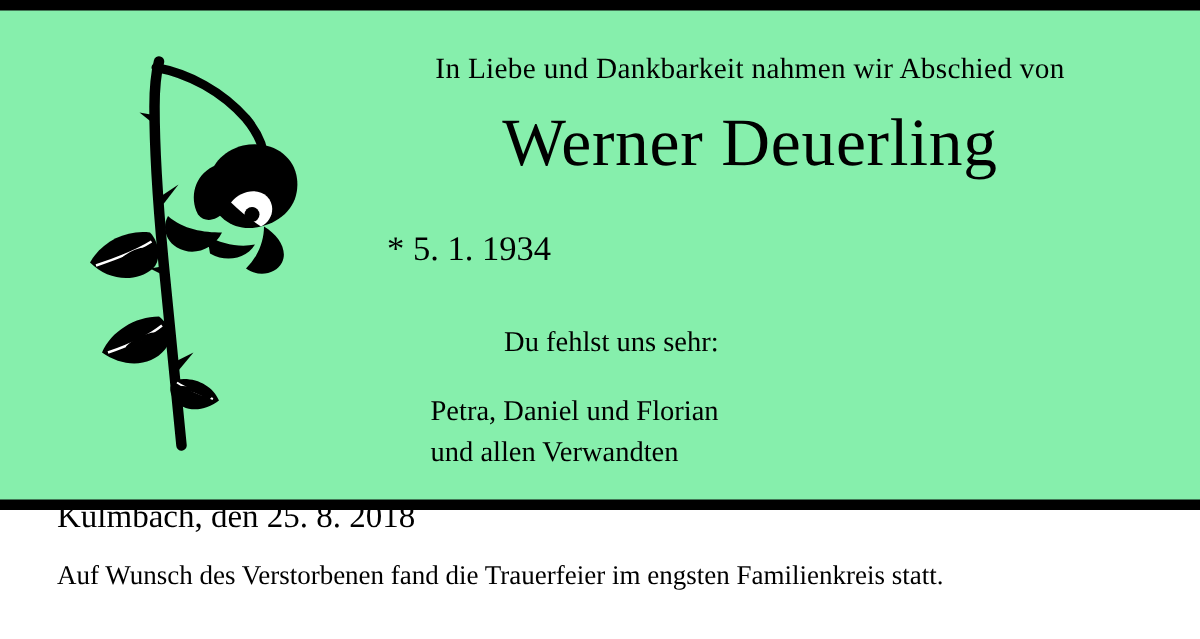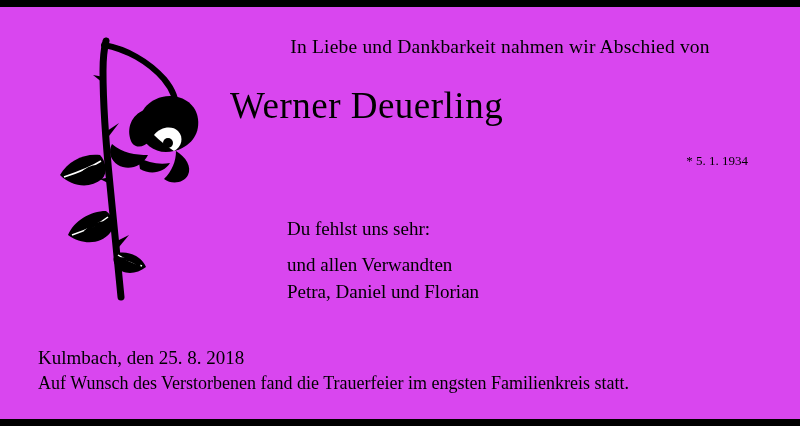--- a/index.html
+++ b/index.html
@@ -11,22 +11,22 @@
     width: 800px;
     height: 426px;
     font-family: "Liberation Serif", serif;
     color: #000000;
     overflow: hidden;
   }
   .notice {
     position: relative;
     box-sizing: border-box;
     width: 800px;
-    height: 426px;
-    background: #d946ef;
+    height: 340px;
+    background: #86efac;
     border-top: 7px solid #000000;
     border-bottom: 7px solid #000000;
     border-left: 0;
     border-right: 0;
     padding: 16px;
   }
   .rose {
     position: absolute;
     left: 44px;
     top: 28px;
@@ -41,53 +41,54 @@
     top: 28px;
     width: 540px;
     text-align: center;
     font-size: 19.5px;
     line-height: 1.2;
     letter-spacing: 0.2px;
   }
   .name {
     position: absolute;
     left: 230px;
-    top: 78px;
+    top: 63px;
     width: 540px;
-    font-size: 37px;
+    text-align: center;
+    font-size: 45px;
     line-height: 1.15;
     white-space: nowrap;
     letter-spacing: 0.5px;
   }
   .dates {
     position: absolute;
     left: 258px;
     top: 146px;
     width: 490px;
     display: flex;
-    justify-content: flex-end;
-    font-size: 13px;
+    justify-content: space-between;
+    font-size: 23px;
   }
   .dates span { white-space: nowrap; }
 
   .message {
     position: absolute;
     left: 287px;
     top: 208px;
     font-size: 19px;
     line-height: 1.45;
   }
-  .message .lead { margin-bottom: 8px; }
+  .message .lead { margin-bottom: 18px; text-align: right; }
   .message .line { white-space: nowrap; }
 
   .place {
     position: absolute;
     left: 38px;
-    top: 340px;
-    font-size: 19px;
+    top: 324px;
+    font-size: 22px;
   }
   .closing {
     position: absolute;
     left: 38px;
     top: 366px;
     font-size: 18px;
     white-space: nowrap;
   }
 </style>
 </head>
@@ -141,21 +142,21 @@
   <div class="intro">In Liebe und Dankbarkeit nahmen wir Abschied von</div>
 
   <div class="name">Werner Deuerling</div>
 
   <div class="dates">
     <span>* 5. 1. 1934</span>
   </div>
 
   <div class="message">
     <div class="lead">Du fehlst uns sehr:</div>
+    <div class="line">Petra, Daniel und Florian</div>
     <div class="line">und allen Verwandten</div>
-    <div class="line">Petra, Daniel und Florian</div>
   </div>
 
   <div class="place">Kulmbach, den 25. 8. 2018</div>
 
   <div class="closing">Auf Wunsch des Verstorbenen fand die Trauerfeier im engsten Familienkreis statt.</div>
 
 </div>
 
 </body></html>

